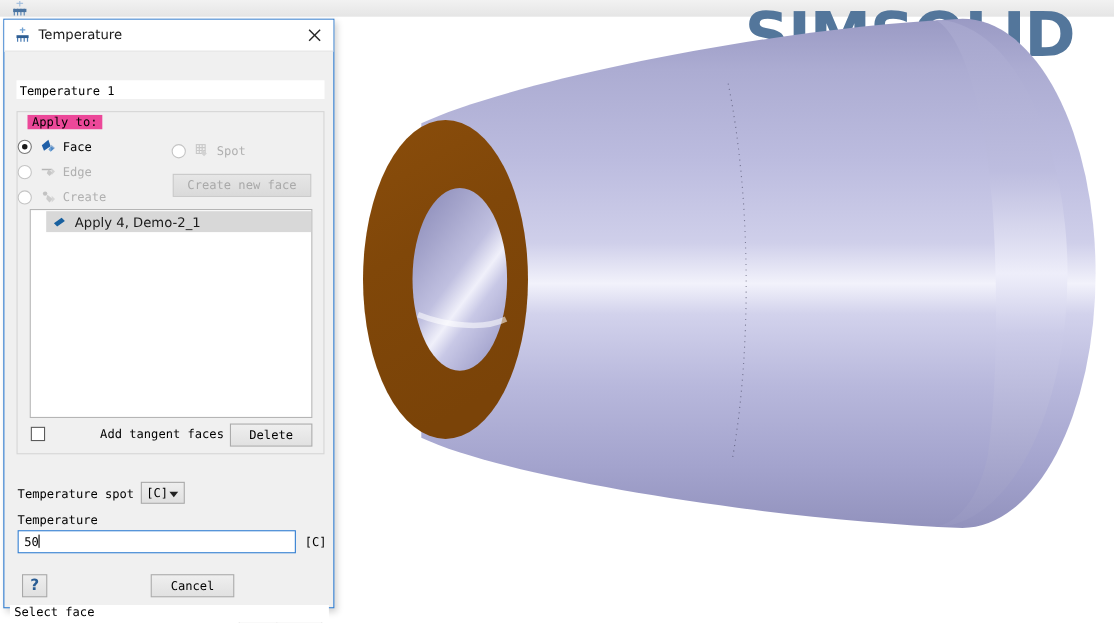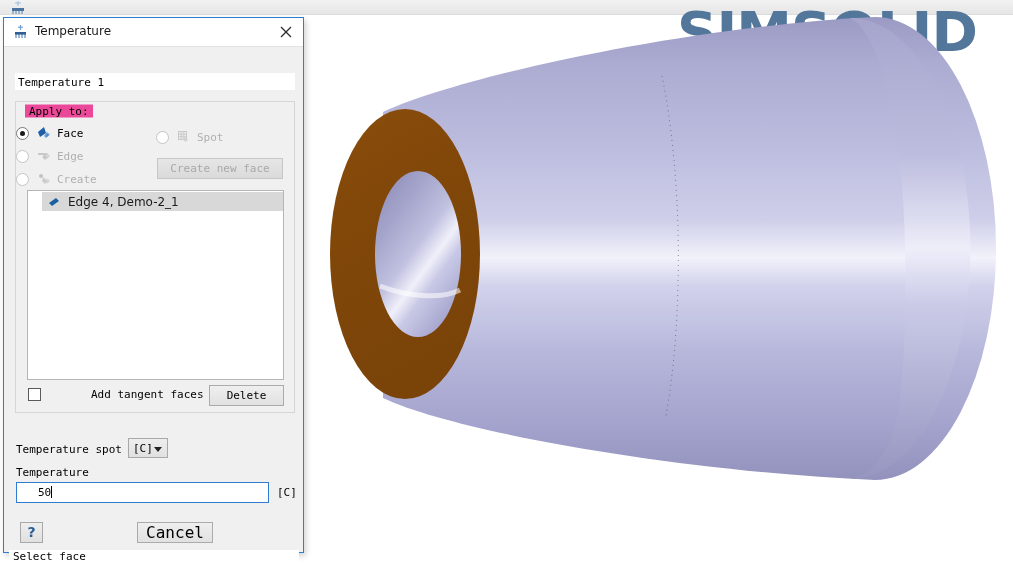--- a/index.html
+++ b/index.html
@@ -298,21 +298,21 @@
     left: 12px; top: 448px;
     font-size: 11px;
   }
   #temperature-input {
     position: absolute;
     left: 12px; top: 464px;
     width: 253px; height: 21px;
     background: #ffffff;
     border: 1px solid #2f7cd0;
     box-sizing: border-box;
-    padding-left: 21px;
+    padding-left: 5px;
     font-family: "DejaVu Sans Mono", monospace;
     font-size: 11px;
     line-height: 19px;
     color: #000;
   }
   #temperature-caret {
     display: inline-block;
     width: 1px;
     height: 12px;
     background: #000;
@@ -341,21 +341,21 @@
     line-height: 19px;
     cursor: pointer;
   }
   #cancel-button {
     position: absolute;
     left: 133px; top: 504px;
     width: 76px; height: 21px;
     background: linear-gradient(#efefef, #e1e1e1);
     border: 1px solid #ababab;
     box-sizing: border-box;
-    font-size: 16px;
+    font-size: 11px;
     font-family: "DejaVu Sans Mono", monospace;
     text-align: center;
     line-height: 19px;
     cursor: pointer;
   }
   #ok-button {
     position: absolute;
     left: 213px; top: 533px;
     width: 76px; height: 21px;
     background: linear-gradient(#efefef, #e1e1e1);
@@ -565,21 +565,21 @@
 
   <div id="create-new-spot-button">Create new face</div>
 
   <div id="selection-list">
     <div id="selection-list-item">
       <span class="item-icon">
         <svg viewBox="0 0 16 16" width="16" height="16">
           <path d="M3 9 L10 4 L13 7 L6 12 Z" fill="#18609f"></path>
         </svg>
       </span>
-      <span class="item-label">Edge 4, Demo-2_1</span>
+      <span class="item-label">Apply 4, Demo-2_1</span>
     </div>
   </div>
 
   <div id="add-tangent-faces-row">
     <span id="add-tangent-checkbox"></span>
     <span id="add-tangent-label">Add tangent faces</span>
   </div>
   <div id="delete-button">Delete</div>
 
   <div id="units-label">Temperature spot</div>

